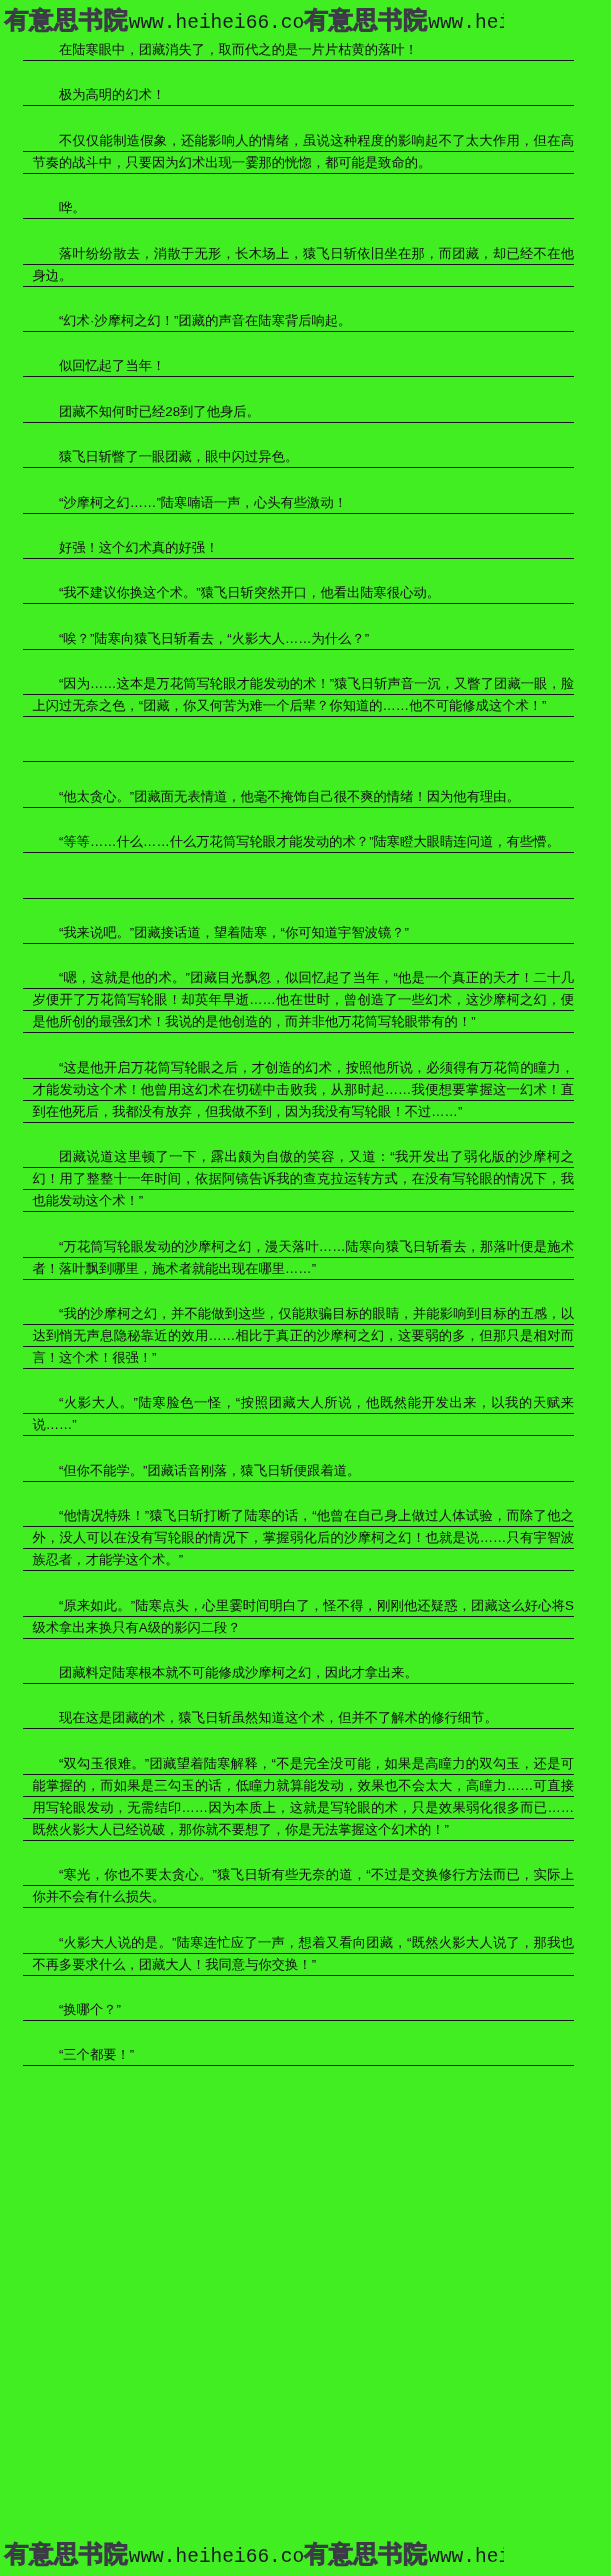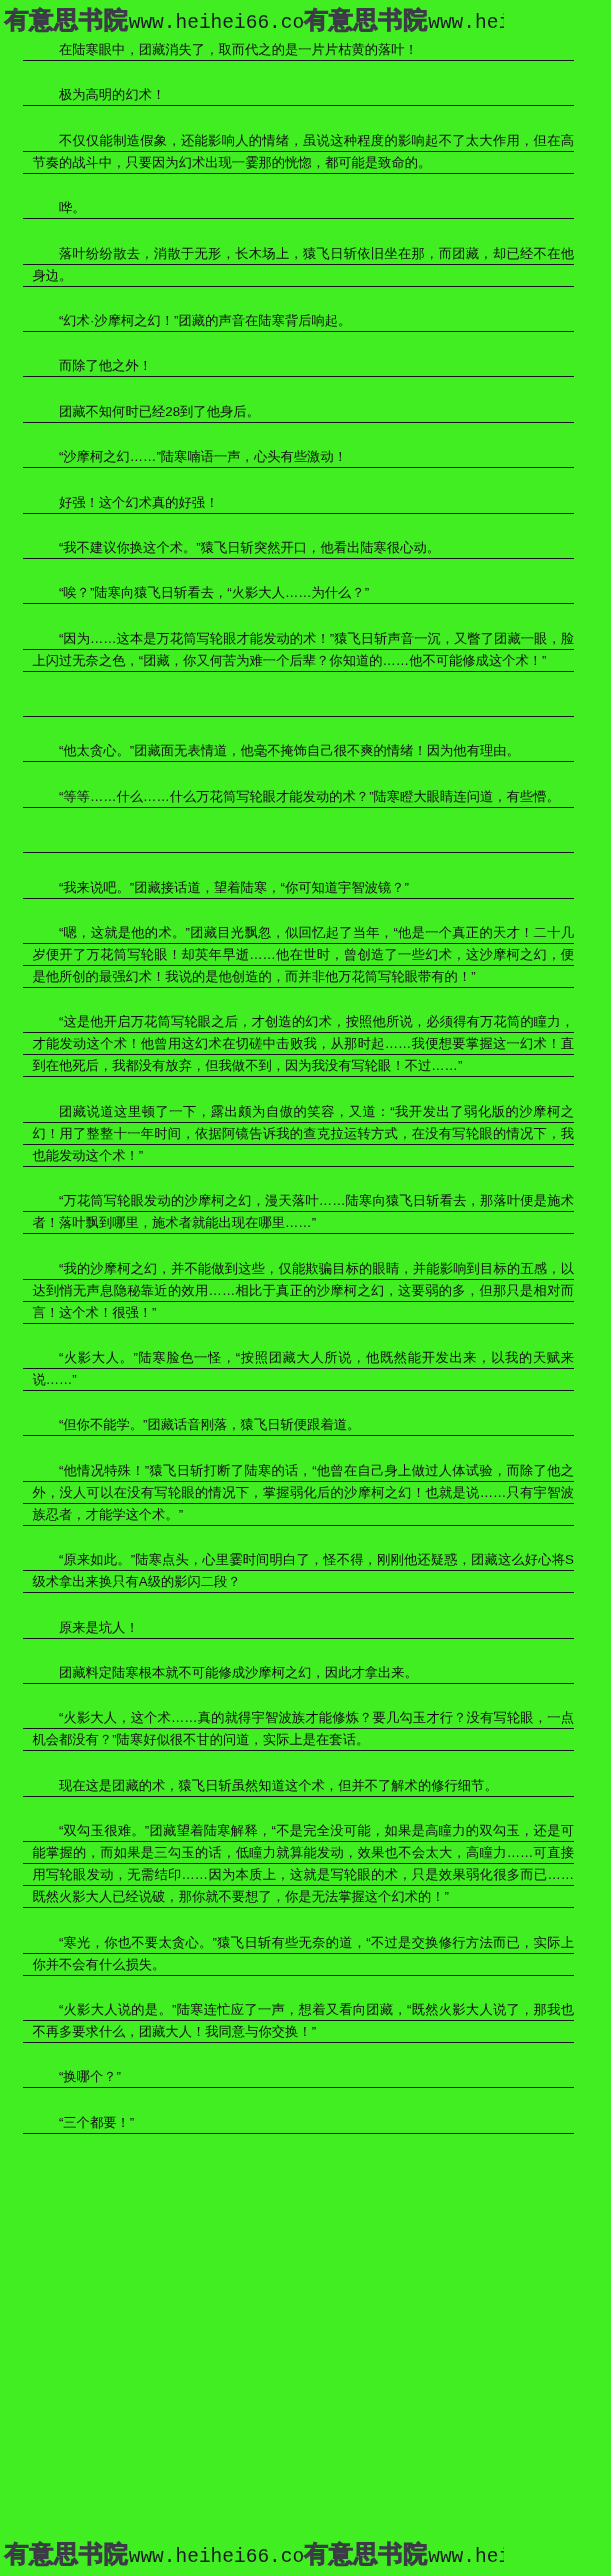--- a/index.html
+++ b/index.html
@@ -65,44 +65,43 @@
     <span class="cjk">有意思书院</span><span class="url">www.heihei66.co</span><span class="cjk">有意思书院</span><span class="url">www.heihei66.com</span>
   </div>
 
   <div class="content">
       <div class="para">在陆寒眼中，团藏消失了，取而代之的是一片片枯黄的落叶！</div>
       <div class="para">极为高明的幻术！</div>
       <div class="para">不仅仅能制造假象，还能影响人的情绪，虽说这种程度的影响起不了太大作用，但在高节奏的战斗中，只要因为幻术出现一霎那的恍惚，都可能是致命的。</div>
       <div class="para">哗。</div>
       <div class="para">落叶纷纷散去，消散于无形，长木场上，猿飞日斩依旧坐在那，而团藏，却已经不在他身边。</div>
       <div class="para">“幻术·沙摩柯之幻！”团藏的声音在陆寒背后响起。</div>
-      <div class="para">而除了他之外！</div>
+      <div class="para">似回忆起了当年！</div>
       <div class="para">团藏不知何时已经28到了他身后。</div>
+      <div class="para">猿飞日斩瞥了一眼团藏，眼中闪过异色。</div>
       <div class="para">“沙摩柯之幻……”陆寒喃语一声，心头有些激动！</div>
       <div class="para">好强！这个幻术真的好强！</div>
       <div class="para">“我不建议你换这个术。”猿飞日斩突然开口，他看出陆寒很心动。</div>
       <div class="para">“唉？”陆寒向猿飞日斩看去，“火影大人……为什么？”</div>
       <div class="para">“因为……这本是万花筒写轮眼才能发动的术！”猿飞日斩声音一沉，又瞥了团藏一眼，脸上闪过无奈之色，“团藏，你又何苦为难一个后辈？你知道的……他不可能修成这个术！”</div>
       <div class="para empty"></div>
       <div class="para">“他太贪心。”团藏面无表情道，他毫不掩饰自己很不爽的情绪！因为他有理由。</div>
       <div class="para">“等等……什么……什么万花筒写轮眼才能发动的术？”陆寒瞪大眼睛连问道，有些懵。</div>
       <div class="para empty"></div>
       <div class="para">“我来说吧。”团藏接话道，望着陆寒，“你可知道宇智波镜？”</div>
       <div class="para">“嗯，这就是他的术。”团藏目光飘忽，似回忆起了当年，“他是一个真正的天才！二十几岁便开了万花筒写轮眼！却英年早逝……他在世时，曾创造了一些幻术，这沙摩柯之幻，便是他所创的最强幻术！我说的是他创造的，而并非他万花筒写轮眼带有的！”</div>
       <div class="para">“这是他开启万花筒写轮眼之后，才创造的幻术，按照他所说，必须得有万花筒的瞳力，才能发动这个术！他曾用这幻术在切磋中击败我，从那时起……我便想要掌握这一幻术！直到在他死后，我都没有放弃，但我做不到，因为我没有写轮眼！不过……”</div>
       <div class="para">团藏说道这里顿了一下，露出颇为自傲的笑容，又道：“我开发出了弱化版的沙摩柯之幻！用了整整十一年时间，依据阿镜告诉我的查克拉运转方式，在没有写轮眼的情况下，我也能发动这个术！”</div>
       <div class="para">“万花筒写轮眼发动的沙摩柯之幻，漫天落叶……陆寒向猿飞日斩看去，那落叶便是施术者！落叶飘到哪里，施术者就能出现在哪里……”</div>
       <div class="para">“我的沙摩柯之幻，并不能做到这些，仅能欺骗目标的眼睛，并能影响到目标的五感，以达到悄无声息隐秘靠近的效用……相比于真正的沙摩柯之幻，这要弱的多，但那只是相对而言！这个术！很强！”</div>
       <div class="para">“火影大人。”陆寒脸色一怪，“按照团藏大人所说，他既然能开发出来，以我的天赋来说……”</div>
       <div class="para">“但你不能学。”团藏话音刚落，猿飞日斩便跟着道。</div>
       <div class="para">“他情况特殊！”猿飞日斩打断了陆寒的话，“他曾在自己身上做过人体试验，而除了他之外，没人可以在没有写轮眼的情况下，掌握弱化后的沙摩柯之幻！也就是说……只有宇智波族忍者，才能学这个术。”</div>
       <div class="para">“原来如此。”陆寒点头，心里霎时间明白了，怪不得，刚刚他还疑惑，团藏这么好心将S级术拿出来换只有A级的影闪二段？</div>
-      <div class="para">原来是坑人！</div>
       <div class="para">团藏料定陆寒根本就不可能修成沙摩柯之幻，因此才拿出来。</div>
-      <div class="para">“火影大人，这个术……真的就得宇智波族才能修炼？要几勾玉才行？没有写轮眼，一点机会都没有？”陆寒好似很不甘的问道，实际上是在套话。</div>
       <div class="para">现在这是团藏的术，猿飞日斩虽然知道这个术，但并不了解术的修行细节。</div>
       <div class="para">“双勾玉很难。”团藏望着陆寒解释，“不是完全没可能，如果是高瞳力的双勾玉，还是可能掌握的，而如果是三勾玉的话，低瞳力就算能发动，效果也不会太大，高瞳力……可直接用写轮眼发动，无需结印……因为本质上，这就是写轮眼的术，只是效果弱化很多而已……既然火影大人已经说破，那你就不要想了，你是无法掌握这个幻术的！”</div>
       <div class="para">“寒光，你也不要太贪心。”猿飞日斩有些无奈的道，“不过是交换修行方法而已，实际上你并不会有什么损失。</div>
       <div class="para">“火影大人说的是。”陆寒连忙应了一声，想着又看向团藏，“既然火影大人说了，那我也不再多要求什么，团藏大人！我同意与你交换！”</div>
       <div class="para">“换哪个？”</div>
       <div class="para">“三个都要！”</div>
     </div>
 
   <div class="watermark footer">
     <span class="cjk">有意思书院</span><span class="url">www.heihei66.co</span><span class="cjk">有意思书院</span><span class="url">www.heihei66.com</span>

